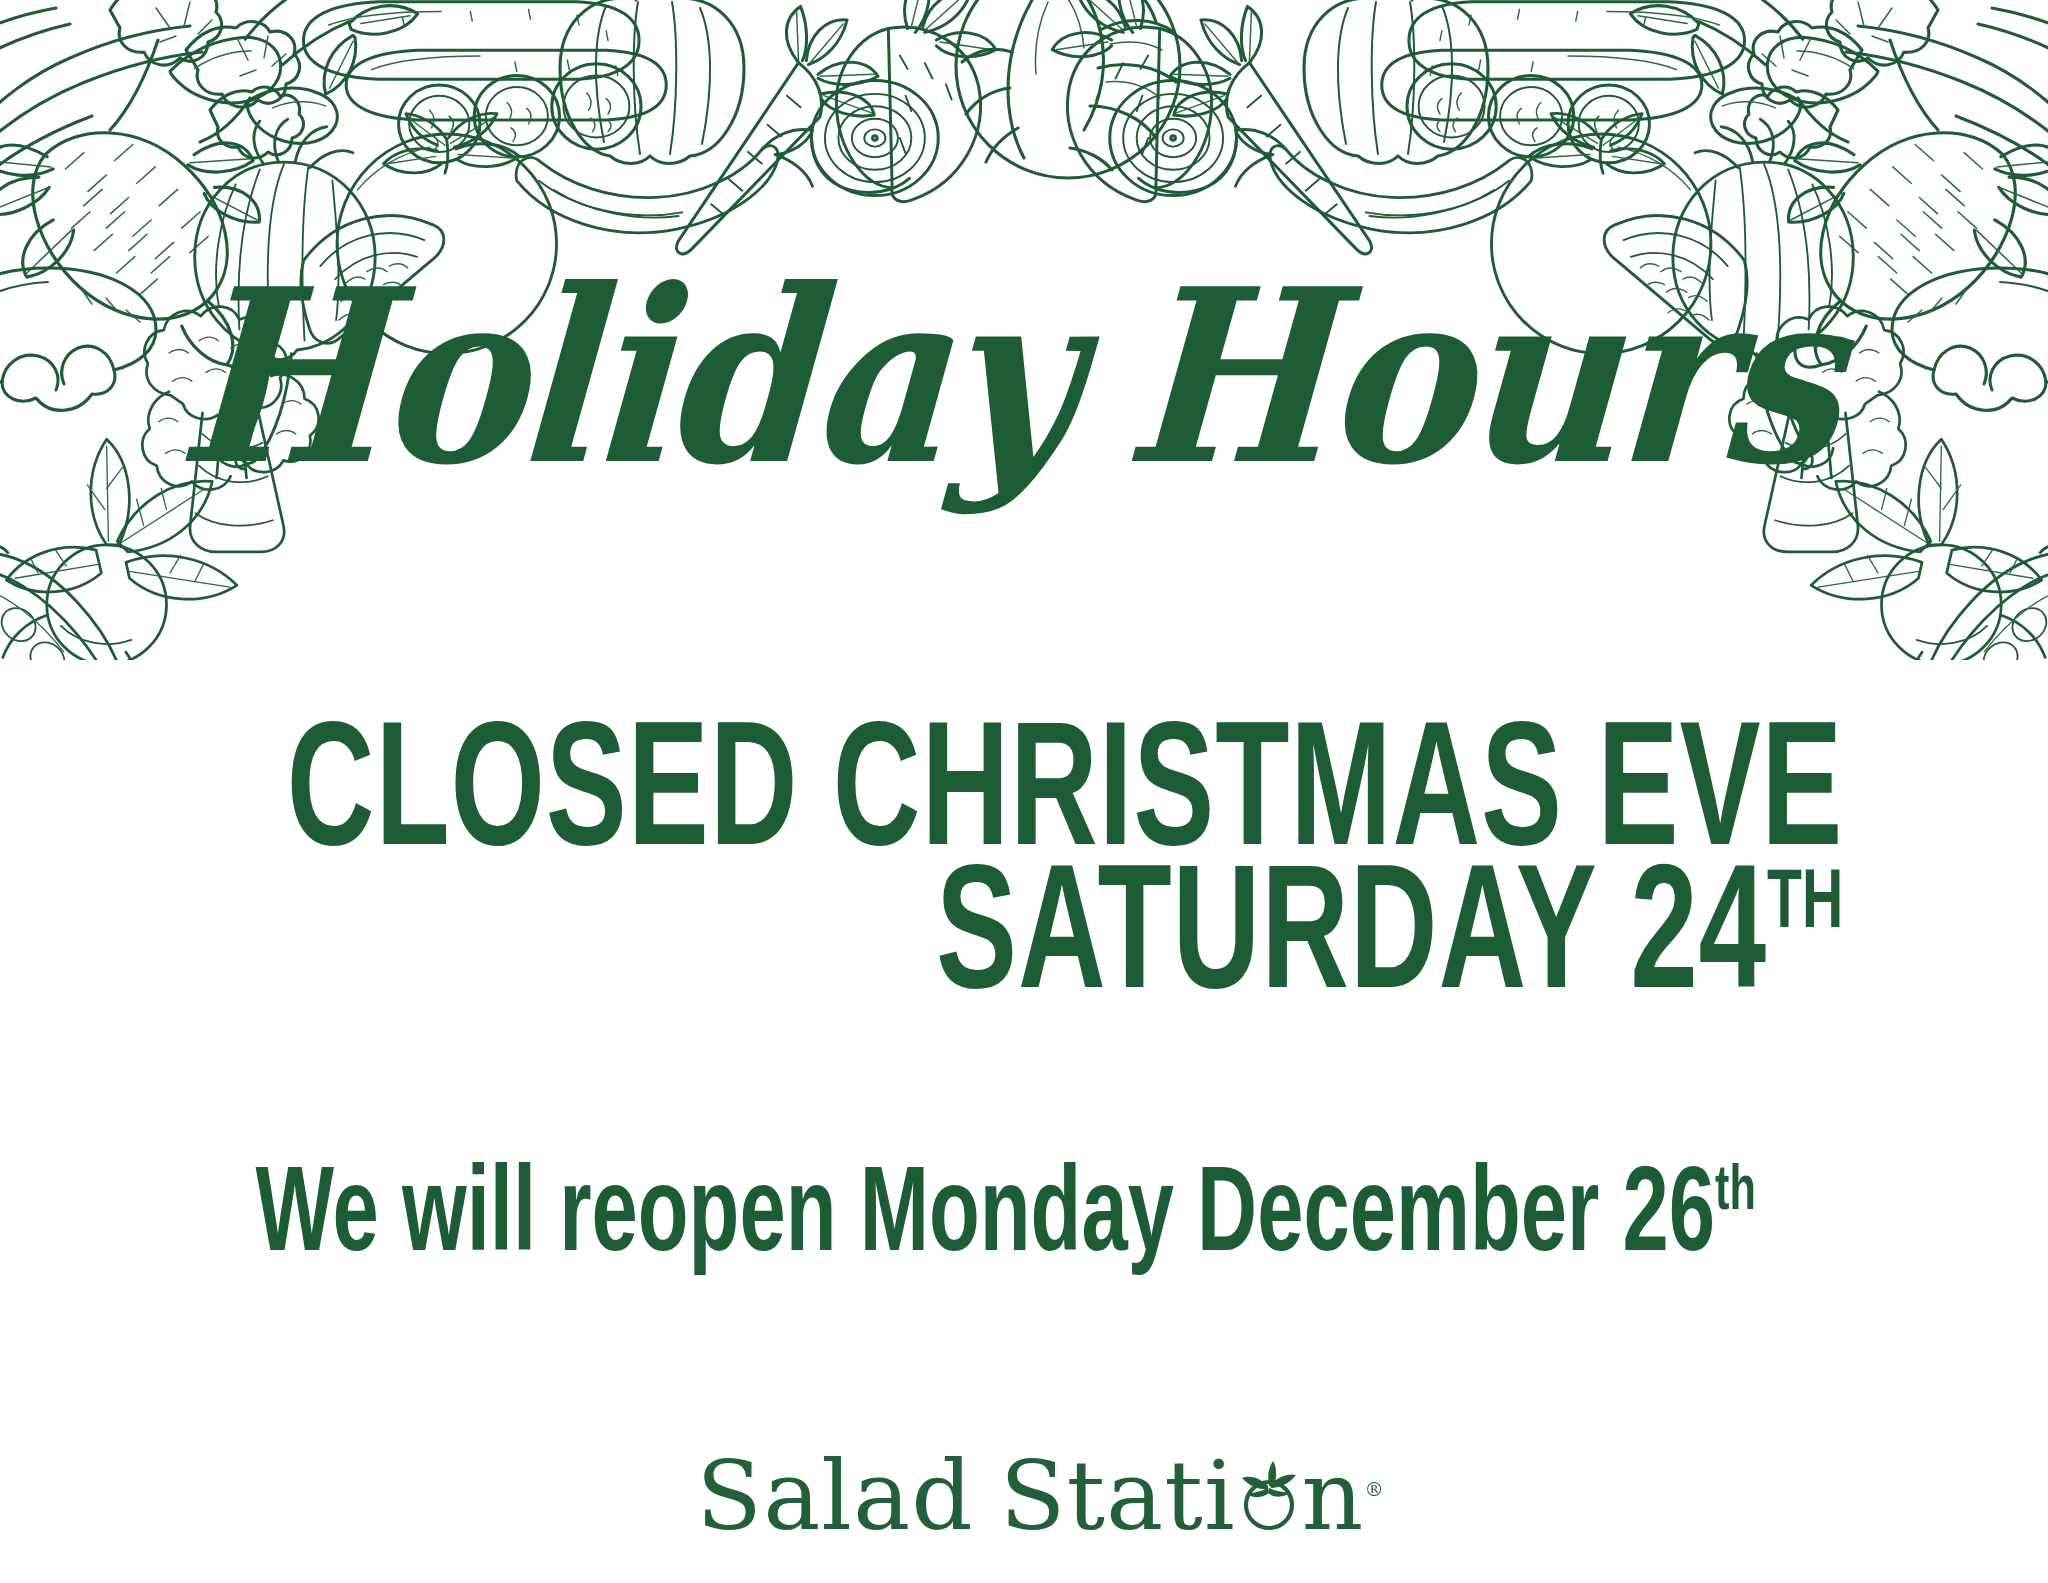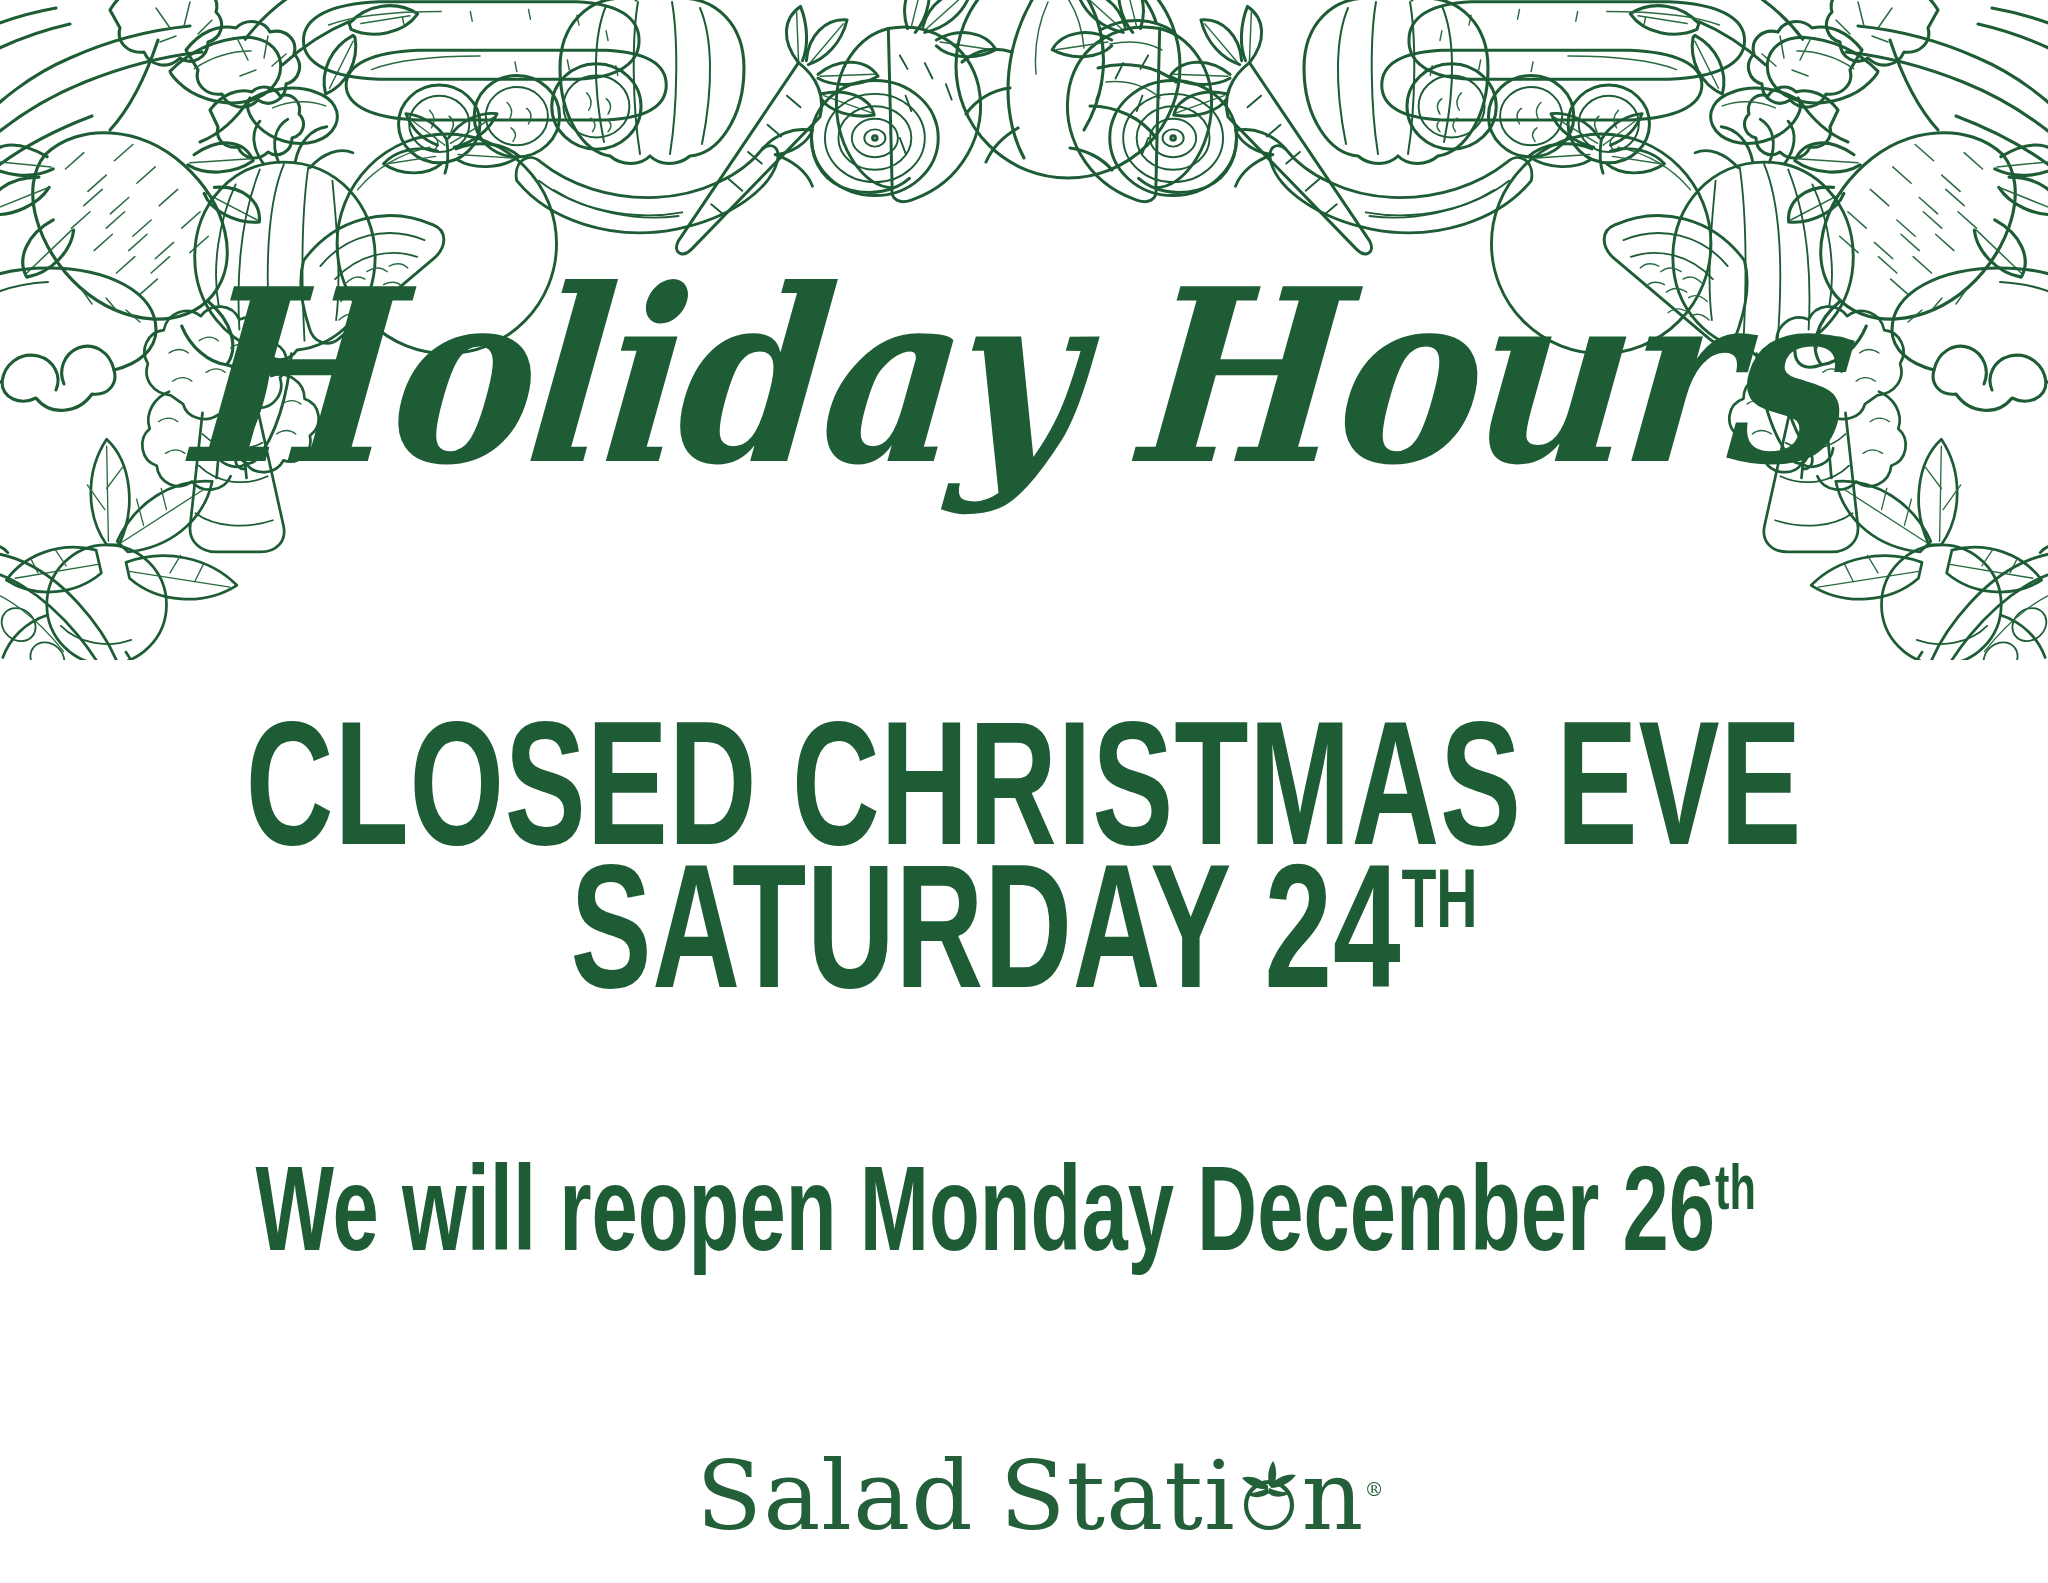--- a/index.html
+++ b/index.html
@@ -76,21 +76,21 @@
     transform-origin: center center;
     white-space: nowrap;
   }
 
   
   #headline-block {
     position: absolute;
     left: 0;
     top: 700px;
     width: 2048px;
-    text-align: center;
+    text-align: right;
     color: #1d5c35;
   }
   .headline-line {
     font-family: "Liberation Sans Narrow", "Liberation Sans", sans-serif;
     font-weight: 700;
     font-size: 152px;
     line-height: 0.94;
     letter-spacing: 1px;
     transform: scaleX(0.80) scaleY(1.16);
     transform-origin: center top;

